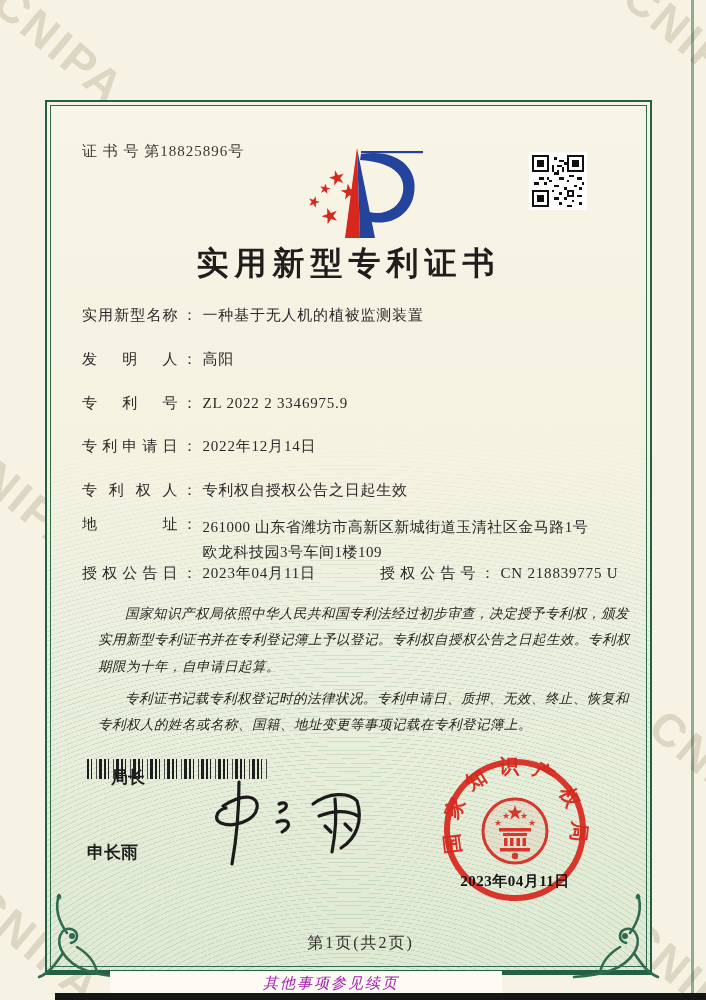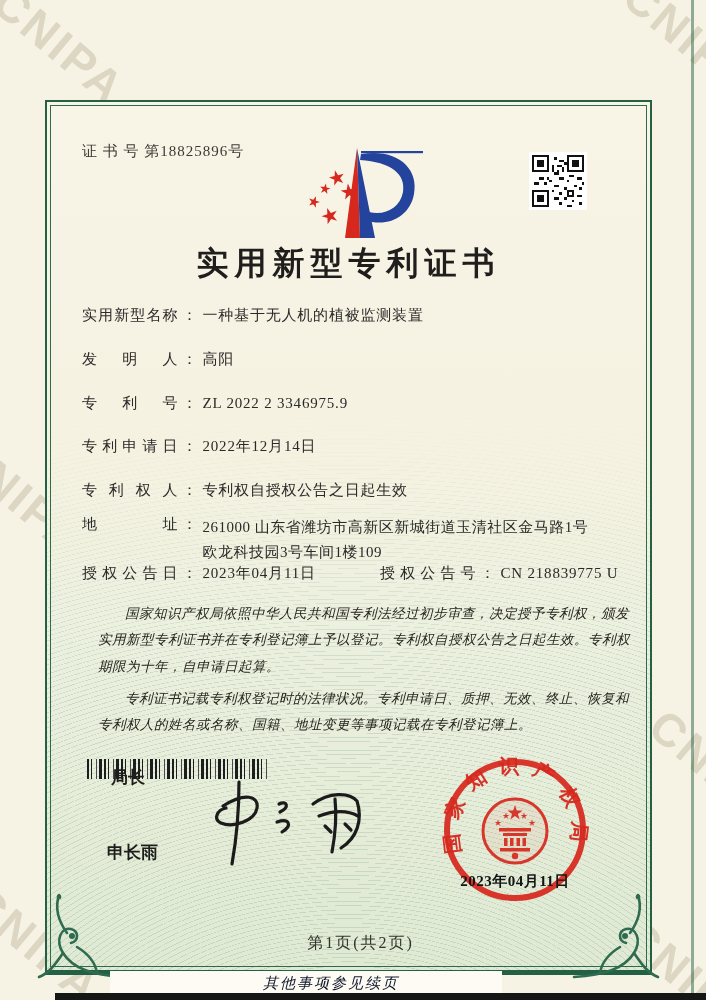--- a/index.html
+++ b/index.html
@@ -31,28 +31,28 @@
   .paras{position:absolute;left:35px;top:498px;width:550px;}
   .para{margin:0 0 6px 16px;text-indent:2em;font-size:13.5px;line-height:1.95;
         font-style:italic;font-family:"DejaVu Serif",serif;color:#26251f;letter-spacing:0.5px;}
   .barcode{position:absolute;left:40px;top:657px;width:182px;height:20px;
         background:repeating-linear-gradient(90deg,#1d1d1d 0 2px,transparent 2px 4px,
           #1d1d1d 4px 5px,transparent 5px 9px,#4a4a4a 9px 10px,transparent 10px 12px,
           #1d1d1d 12px 15px,transparent 15px 17px);}
   .sig-title{position:absolute;left:40px;top:664px;font-size:17px;font-weight:600;
         font-family:Liberation Serif, serif;color:#1d1d1b;margin-left:24px;}
   .sig-name{position:absolute;left:40px;top:739px;font-size:17px;font-weight:600;
-        font-family:"Liberation Sans",sans-serif;color:#1d1d1b;margin-left:20px;}
+        font-family:"Liberation Sans",sans-serif;color:#1d1d1b;}
   .sig-hand{position:absolute;left:148px;top:672px;}
   .seal{position:absolute;left:393px;top:653px;}
   .page-num{position:absolute;left:12px;top:831px;width:100%;text-align:center;
         font-size:16px;letter-spacing:2px;color:#33332e;}
   .note-patch{position:absolute;left:110px;top:971px;width:392px;height:27px;background:#fdfbf3;}
   .note{position:absolute;left:263px;top:974px;font-size:15px;font-style:italic;
-        font-family:"DejaVu Serif",serif;letter-spacing:2px;color:#0f172a;}
+        font-family:"DejaVu Serif",serif;letter-spacing:2px;color:#a21caf;}
   .edge-line{position:absolute;left:691px;top:0;width:3px;height:1000px;background:rgba(40,100,70,0.5);}
   .bottom-strip{position:absolute;left:55px;bottom:0;width:651px;height:7px;background:#161616;}
   .flourish{position:absolute;pointer-events:none;}
 </style>
 </head>
 <body>
 
 <div class="page">
 
   <span class="watermark" style="left:-18px;top:18px;">CNIPA</span>

